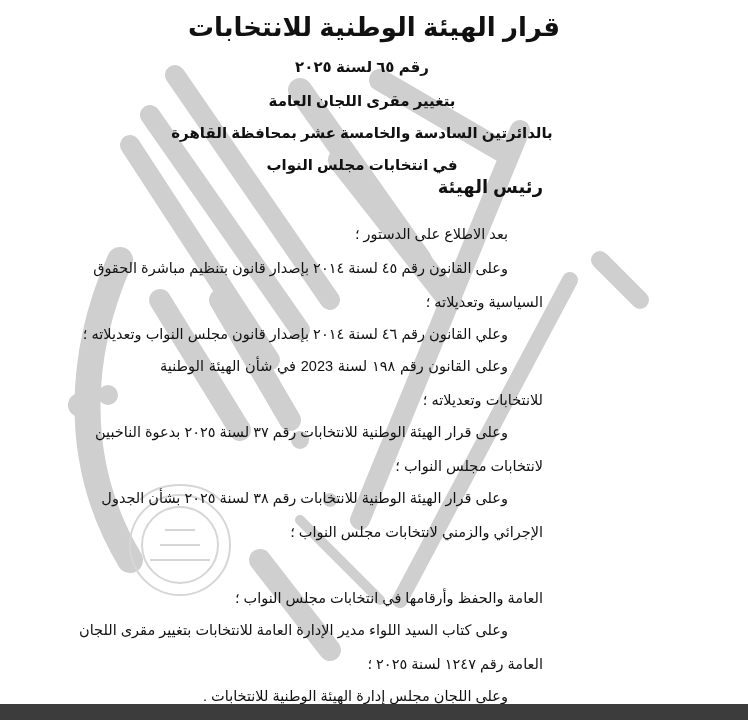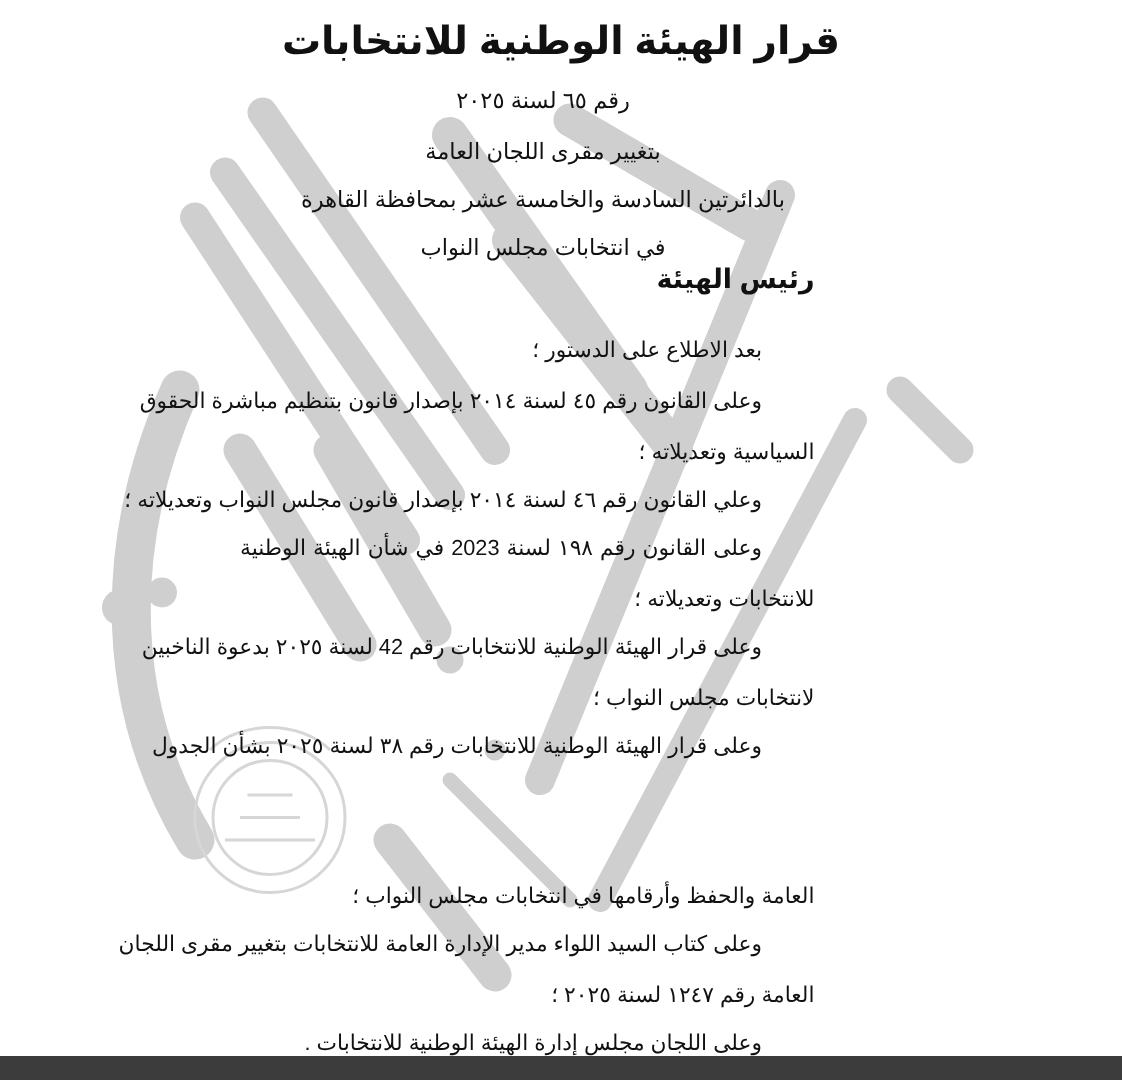--- a/index.html
+++ b/index.html
@@ -11,21 +11,21 @@
   }
   .page { position:absolute; left:0; top:0; width:748px; height:704px; background:#fff; overflow:hidden;border-radius:19px; }
   .watermark { position:absolute; left:0; top:0; width:748px; height:704px; pointer-events:none; }
   .content { position:absolute; left:0; top:0; width:748px; height:704px; direction:rtl; }
   .title {
     position:absolute; top:12px; left:0; width:748px; text-align:center;
     font-size:26px; font-weight:bold; letter-spacing:0.5px;
   }
   .subtitle {
     position:absolute; left:0; width:724px; text-align:center;
-    font-weight:normal; font-size:15px;
+    font-weight:bold; font-size:15px;
   }
   .heading {
     position:absolute; right:205px; top:176px; font-size:18px; font-weight:bold;
   }
   .line {
     position:absolute; font-size:14.5px; white-space:nowrap;
   }
   .line.first { right:240px; }
   .line.cont { right:205px; }
   .line.justify { text-align:justify; text-align-last:justify; }
@@ -77,23 +77,24 @@
     <div class="subtitle" style="top:156px;">في انتخابات مجلس النواب</div>
 
     <div class="heading">رئيس الهيئة</div>
 
     <div class="line first" style="top:226px;text-align:center;">بعد الاطلاع على الدستور ؛</div>
     <div class="line first justify" style="top:260px; left:160px;">وعلى القانون رقم ٤٥ لسنة ٢٠١٤ بإصدار قانون بتنظيم مباشرة الحقوق</div>
     <div class="line cont" style="top:294px;">السياسية وتعديلاته ؛</div>
     <div class="line first" style="top:326px;">وعلي القانون رقم ٤٦ لسنة ٢٠١٤ بإصدار قانون مجلس النواب وتعديلاته ؛</div>
     <div class="line first justify" style="top:358px; left:160px;">وعلى القانون رقم ١٩٨ لسنة 2023 في شأن الهيئة الوطنية</div>
     <div class="line cont" style="top:392px;">للانتخابات وتعديلاته ؛</div>
-    <div class="line first justify" style="top:424px; left:160px;">وعلى قرار الهيئة الوطنية للانتخابات رقم 42 لسنة ٢٠٢٥ بدعوة الناخبين</div>
+    <div class="line first justify" style="top:424px; left:160px;">وعلى قرار الهيئة الوطنية للانتخابات رقم ٣٧ لسنة ٢٠٢٥ بدعوة الناخبين</div>
     <div class="line cont" style="top:458px;">لانتخابات مجلس النواب ؛</div>
     <div class="line first justify" style="top:490px; left:160px;">وعلى قرار الهيئة الوطنية للانتخابات رقم ٣٨ لسنة ٢٠٢٥ بشأن الجدول</div>
+    <div class="line cont" style="top:524px;">الإجرائي والزمني لانتخابات مجلس النواب ؛</div>
     <div class="line cont" style="top:590px;">العامة والحفظ وأرقامها في انتخابات مجلس النواب ؛</div>
     <div class="line first justify" style="top:622px; left:160px;">وعلى كتاب السيد اللواء مدير الإدارة العامة للانتخابات بتغيير مقرى اللجان</div>
     <div class="line cont" style="top:656px;">العامة رقم ١٢٤٧ لسنة ٢٠٢٥ ؛</div>
     <div class="line first" style="top:688px;">وعلى اللجان مجلس إدارة الهيئة الوطنية للانتخابات .</div>
   </div>
 </div>
 
 <div class="bottom-bar"></div>
 
 </body></html>

